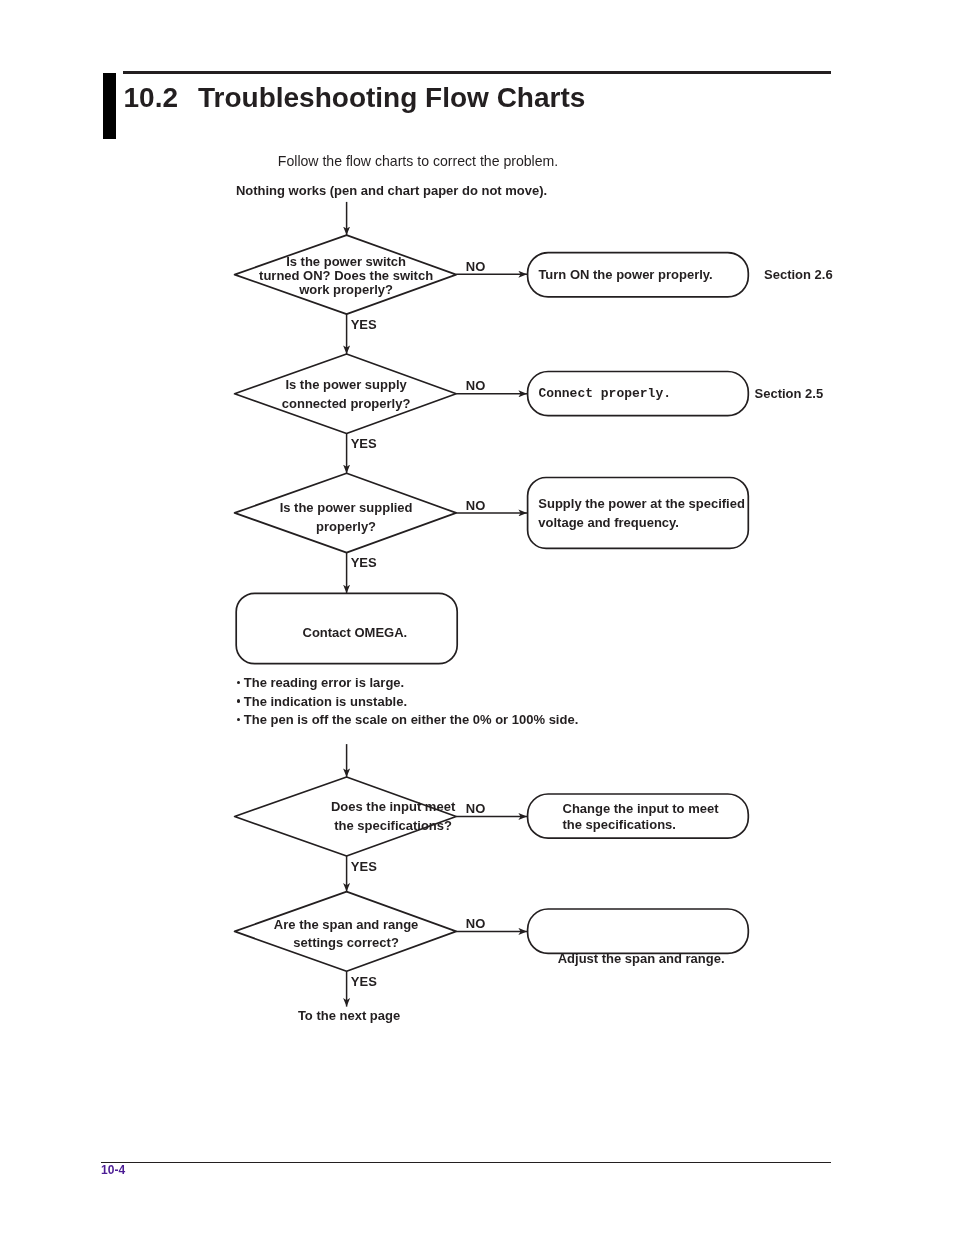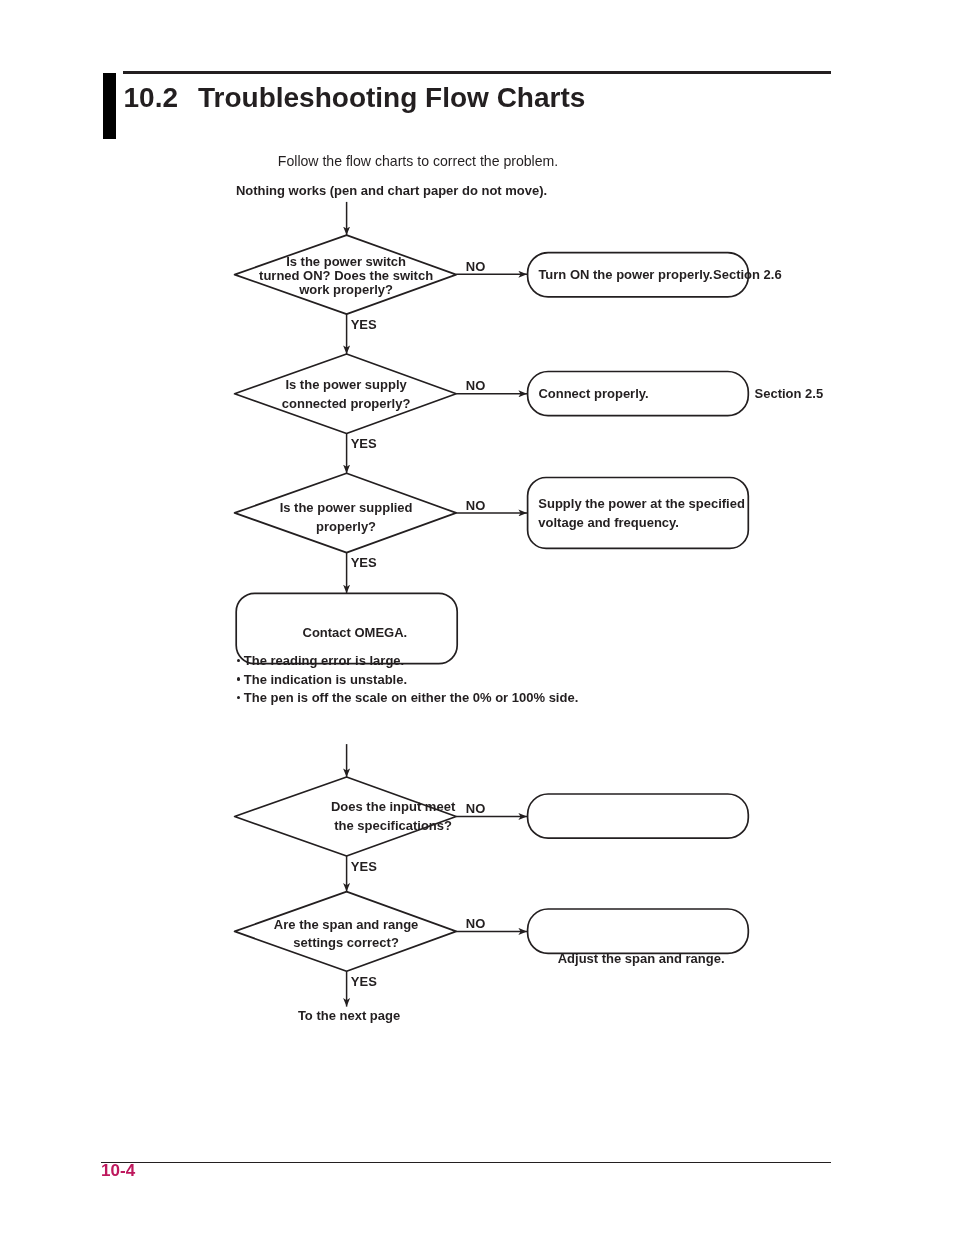--- a/index.html
+++ b/index.html
@@ -13,21 +13,21 @@
 
   
   #hdr-rule{position:absolute;left:123px;top:71.2px;width:708px;height:3.3px;background:#231f20;}
   #hdr-bar{position:absolute;left:103px;top:72.9px;width:13px;height:66px;background:#000;}
   #hdr-title{position:absolute;left:123.5px;top:84.3px;font-size:28px;font-weight:bold;
     white-space:pre;color:#231f20;line-height:28px;}
   #hdr-title .gap{display:inline-block;width:20px;}
 
   
   #ftr-rule{position:absolute;left:101px;top:1161.7px;width:730px;height:1.6px;background:#231f20;}
-  #ftr-page{position:absolute;left:101.1px;top:1163.5px;font-size:17px;line-height:13.3px;font-weight:bold;color:#be185d;}
+  #ftr-page{position:absolute;left:101.1px;top:1163.5px;font-size:12px;line-height:13.3px;font-weight:bold;color:#4c1d95;}
 
   
   .txt{position:absolute;white-space:pre;}
 
   
   #chart{position:absolute;left:0;top:0;width:954px;height:1235px;}
   .shape{fill:#ffffff;stroke:#231f20;stroke-width:1.7;stroke-linejoin:round;}
   .conn{fill:none;stroke:#231f20;stroke-width:1.5;}
   .head{fill:#231f20;}
 
@@ -40,43 +40,43 @@
   #intro{left:277.8px;top:153.6px;text-align:center;}
   #s1head{left:235.9px;top:184.9px;}
 
   #d1{top:254.7px;line-height:14.0px;}
   #d2{top:374.7px;line-height:19.0px;}
   #d3{top:498.9px;line-height:18.9px;}
   #d4{top:797.9px;line-height:18.7px;padding-left:47px;}
   #d5{top:915.9px;line-height:17.9px;}
 
   #b1{left:538.4px;top:268.8px;}
-  #b2{left:538.4px;top:387.5px;}
+  #b2{left:538.4px;top:387.5px;font-family:Liberation Mono, monospace;}
   #b3{left:538.3px;top:495.3px;line-height:18.2px;}
   #b4{left:562.5px;top:800.5px;line-height:16.0px;}
   #b5{left:557.7px;top:953px;}
   #t1{left:302.5px;top:626.6px;}
   #t2{left:297.9px;top:1009.9px;}
 
-  #r1{left:713px;top:268.6px;}
+  #r1{left:764px;top:268.6px;}
   #r2{left:754.5px;top:387.8px;}
 
   #no1{left:465.8px;top:260.8px;}
   #no2{left:465.8px;top:379.8px;}
   #no3{left:465.8px;top:499.8px;}
   #no4{left:465.8px;top:802.8px;}
   #no5{left:465.8px;top:917.8px;}
 
   #yes1{left:350.7px;top:318.8px;}
   #yes2{left:350.7px;top:437.8px;}
   #yes3{left:350.7px;top:556.8px;}
   #yes4{left:350.8px;top:860.8px;}
   #yes5{left:350.8px;top:975.8px;}
 
-  #bullets{left:235.7px;top:652px;line-height:18.5px;}
+  #bullets{left:235.7px;top:674px;line-height:18.5px;}
   #bullets span{display:block;position:relative;padding-left:8.1px;}
   #bullets span::before{content:"";position:absolute;left:1.0px;top:6.6px;
       width:3.7px;height:3.9px;border-radius:50%;background:#231f20;}
 </style>
 </head>
 <body>
 
 <div class="page">
 
   <div id="hdr-rule"></div>
@@ -131,20 +131,21 @@
 
   <div class="fx dia" id="d1"><span>Is the power switch</span><br><span>turned ON? Does the switch</span><br><span>work properly?</span></div>
   <div class="fx dia" id="d2"><span>Is the power supply</span><br><span>connected properly?</span></div>
   <div class="fx dia" id="d3"><span>Is the power supplied</span><br><span>properly?</span></div>
   <div class="fx dia" id="d4"><span>Does the input meet</span><br><span>the specifications?</span></div>
   <div class="fx dia" id="d5"><span>Are the span and range</span><br><span>settings correct?</span></div>
 
   <div class="fx" id="b1">Turn ON the power properly.</div>
   <div class="fx" id="b2">Connect properly.</div>
   <div class="fx" id="b3"><span>Supply the power at the specified</span><br><span>voltage and frequency.</span></div>
+  <div class="fx" id="b4"><span>Change the input to meet</span><br><span>the specifications.</span></div>
   <div class="fx" id="b5">Adjust the span and range.</div>
   <div class="fx" id="t1">Contact OMEGA.</div>
   <div class="fx" id="t2">To the next page</div>
 
   <div class="fx" id="r1">Section 2.6</div>
   <div class="fx" id="r2">Section 2.5</div>
 
   <div class="fx" id="no1">NO</div>
   <div class="fx" id="no2">NO</div>
   <div class="fx" id="no3">NO</div>

